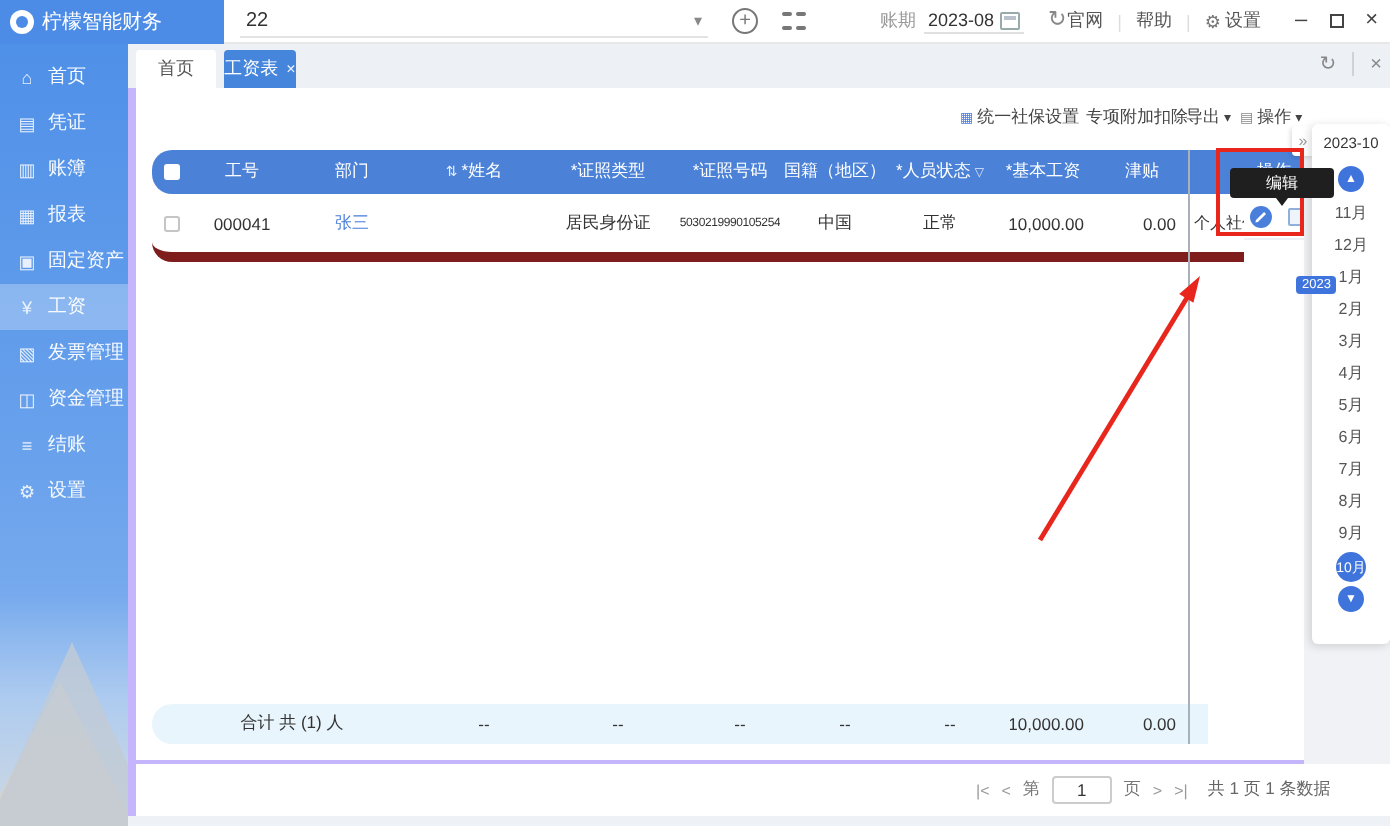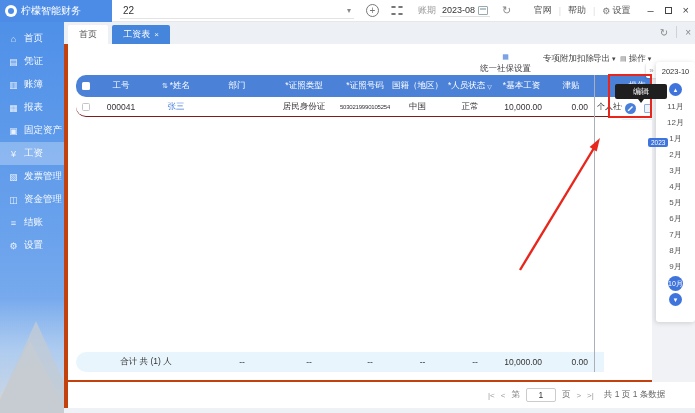--- a/index.html
+++ b/index.html
@@ -1,32 +1,32 @@
 <!DOCTYPE html>
 <html><head>
 <meta charset="utf-8">
 <style>
   * { margin:0; padding:0; box-sizing:border-box; }
   html,body { width:695px; height:413px; }
   body { font-family:"Liberation Sans", sans-serif; background:#dfe3e8; }
-  .app { position:relative; width:695px; height:413px; background:#c2410c; overflow:hidden; }
+  .app { position:relative; width:695px; height:413px; background:#c4b5fd; overflow:hidden; }
 
   
   .topbar { position:absolute; top:0; left:0; width:695px; height:22px; background:#fff; border-bottom:1px solid #e7e7e7; display:flex; align-items:center; z-index:10; }
   .brand { width:112px; height:22px; background:#4c8ce6; color:#fff; display:flex; align-items:center; gap:4px; padding-left:5px; font-size:10px; white-space:nowrap; }
   .brand-logo { width:12px; height:12px; border-radius:50%; background:#fff; position:relative; flex:0 0 auto; }
   .brand-logo::after { content:""; position:absolute; left:3px; top:3px; width:6px; height:6px; border-radius:50%; background:#4c8ce6; }
   .acct { margin-left:8px; width:234px; height:17px; border-bottom:1px solid #e3e3e3; display:flex; align-items:center; justify-content:space-between; font-size:10px; color:#333; padding:0 3px; }
   .acct .caret { color:#888; font-size:8px; }
   .tb-ic { color:#666; margin-left:12px; display:flex; align-items:center; }
   .plus-circle { width:13px; height:13px; border:1px solid #777; border-radius:50%; display:flex; align-items:center; justify-content:center; font-size:10px; color:#777; line-height:1; }
   .grid-ic { width:13px; height:13px; display:grid; grid-template-columns:5px 5px; grid-template-rows:5px 5px; gap:2px; }
   .grid-ic i { border:1px solid #777; border-radius:1px; }
   .period { margin-left:14px; display:flex; align-items:center; gap:4px; font-size:9px; }
-  .period-label { color:#999; }
+  .period-label { color:#999;margin-left:22px; }
   .period-box { display:flex; align-items:center; gap:3px; border-bottom:1px solid #e0e0e0; padding:1px 2px; color:#333; }
   .cal-ic { width:10px; height:9px; border:1px solid #9aa; border-radius:1px; position:relative; display:inline-block; }
   .cal-ic::before { content:""; position:absolute; top:1px; left:1px; right:1px; height:2px; background:#b9c2cc; }
   .refresh-ic { margin-left:8px; color:#888; font-size:11px; line-height:1; }
   .top-right { margin-left:auto; display:flex; align-items:center; gap:7px; font-size:9px; color:#555; padding-right:6px; }
   .top-right .sep { color:#ddd; }
   .tr-link { display:flex; align-items:center; gap:2px; }
   .gear { font-size:9px; color:#777; }
   .win-btns { display:flex; align-items:center; gap:11px; margin-left:10px; color:#444; }
   .win-min { font-size:11px; line-height:1; }
@@ -40,57 +40,57 @@
   .nav-item .nv-ic { width:11px; font-size:9px; opacity:.9; text-align:center; }
   .nav-item.active { background:rgba(255,255,255,.28); }
   .mountains { position:absolute; left:0; bottom:0; width:64px; height:115px; background:linear-gradient(180deg, rgba(200,220,240,0) 0%, rgba(210,225,240,.55) 45%, #cdd7e1 100%); }
   .mt1 { position:absolute; bottom:0; left:-8px; width:0; height:0; border-left:38px solid transparent; border-right:38px solid transparent; border-bottom:72px solid #d8d1c3; opacity:.85; }
   .mt2 { position:absolute; bottom:0; right:-14px; width:0; height:0; border-left:42px solid transparent; border-right:42px solid transparent; border-bottom:92px solid #c2cbd5; opacity:.8; }
 
   
   .tabbar { position:absolute; top:22px; left:64px; width:631px; height:22px; background:#edf0f4; z-index:4; }
   .tab { position:absolute; top:3px; height:19px; display:flex; align-items:center; justify-content:center; font-size:9px; border-radius:2px 2px 0 0; }
   .tab-home { left:4px; width:40px; background:#fff; color:#555; }
-  .tab-active { left:48px; width:58px; background:#4585dc; color:#fff; gap:4px; }
+  .tab-active { left:48px; width:36px; background:#4585dc; color:#fff; gap:4px; }
   .tab-close { font-size:8px; opacity:.9; }
   .tabbar-ctrl { position:absolute; top:4px; right:4px; display:flex; align-items:center; gap:8px; color:#888; font-size:10px; }
   .tabbar-ctrl .vsep { width:1px; height:12px; background:#cdd3da; }
 
   
   .whitefill-right { position:absolute; left:652px; top:44px; width:43px; height:20px; background:#fff; z-index:3; }
   .grayfill-right { position:absolute; left:652px; top:64px; width:43px; height:318px; background:#f0f2f5; z-index:3; }
   .card { position:absolute; left:68px; top:44px; width:584px; height:336px; background:#fff; z-index:4; }
 
   
   .tools { position:absolute; left:0; top:0; width:584px; height:30px; }
   .search-wrap { position:absolute; left:10px; top:8px; width:106px; border-bottom:1px solid #d8d8d8; display:flex; align-items:center; height:18px; }
   .search-input { border:none; outline:none; width:88px; font-size:8.5px; color:#333; font-family:"Liberation Sans",sans-serif; }
   .search-input::placeholder { color:#c2c2c2; }
   .mag { position:relative; width:10px; height:10px; }
   .mag::before { content:""; position:absolute; left:1px; top:1px; width:6px; height:6px; border:1.2px solid #aaa; border-radius:50%; }
   .mag::after { content:""; position:absolute; left:7px; top:7px; width:3px; height:1.2px; background:#aaa; transform:rotate(45deg); }
   .btn-add { position:absolute; left:366px; top:5px; width:40px; height:18px; background:#2f6fdc; color:#fff; border-radius:3px; font-size:8px; display:flex; align-items:center; justify-content:center; gap:2px;margin-top:30px; }
   .txtbtn { position:absolute; top:9px; font-size:8.5px; color:#444; display:flex; align-items:center; gap:2px; white-space:nowrap; }
-  .tb-social { left:412px;flex-direction:column; }
+  .tb-social { left:412px; }
   .tb-deduct { left:475px; }
   .tb-export { left:525px; }
   .tb-action { left:552px; }
   .mini-ic-blue { color:#4a7edb; font-size:7px; }
   .mini-ic-gray { color:#888; font-size:7px; }
   .caret-s { font-size:7px; color:inherit; }
 
   
   .table { position:absolute; left:8px; top:31px; width:576px; height:297px; }
   .cols { display:grid; grid-template-columns:20px 50px 60px 62px 72px 50px 55px 50px 53px 46px 28px;border-radius:10px; }
   .thead { height:22px; background:#4b82d8; color:#fff; font-size:8.5px; }
   .thead .c { display:flex; align-items:center; justify-content:center; gap:2px; overflow:hidden; white-space:nowrap; }
   .hchk { width:8px; height:8px; background:#fff; border-radius:1.5px; }
   .sort-ic { font-size:7px; opacity:.85; }
   .filter-ic { font-size:6px; opacity:.85; }
-  .trow { height:20px; background:#fff; border-bottom:1px solid #7f1d1d; font-size:8.5px; color:#333; }
+  .trow { height:34px; background:#fff; border-bottom:5px solid #7f1d1d; font-size:8.5px; color:#333; }
   .trow .c { display:flex; align-items:center; justify-content:center; overflow:hidden; white-space:nowrap; }
   .rchk { width:8px; height:8px; border:1px solid #c5c5c5; border-radius:1.5px; background:#fff; }
   .link { color:#4a7edb; }
   .num { justify-content:flex-end !important; padding-right:6px; }
   .certno { font-size:6px; letter-spacing:-0.2px; }
   .cutcol { justify-content:flex-start !important; padding-left:3px; font-size:8px; color:#333; }
   .tfoot { position:absolute; left:0; top:277px; width:576px; height:20px; background:#e9f5fd; font-size:8.5px; color:#333; }
   .tfoot .c { display:flex; align-items:center; justify-content:center; white-space:nowrap; overflow:hidden;margin-left:10px; }
   .tfoot .total { grid-column:1 / span 3; }
   .tfoot .opblank { background:#fff; }
@@ -262,25 +262,25 @@
         <span class="caret-s">▾</span>
       </div>
     </div>
 
     <div class="table">
       <div class="thead cols">
         <div class="c">
             <span class="hchk"></span>
           </div>
         <div class="c">工号</div>
+        <div class="c">部门</div>
         <div class="c">
             <span class="sort-ic">⇅</span>
             <span>*姓名</span>
           </div>
-        <div class="c">部门</div>
         <div class="c">*证照类型</div>
         <div class="c">*证照号码</div>
         <div class="c">国籍（地区）</div>
         <div class="c">
             <span>*人员状态</span>
             <span class="filter-ic">▽</span>
           </div>
         <div class="c">*基本工资</div>
         <div class="c">津贴</div>
         <div class="c"></div>

